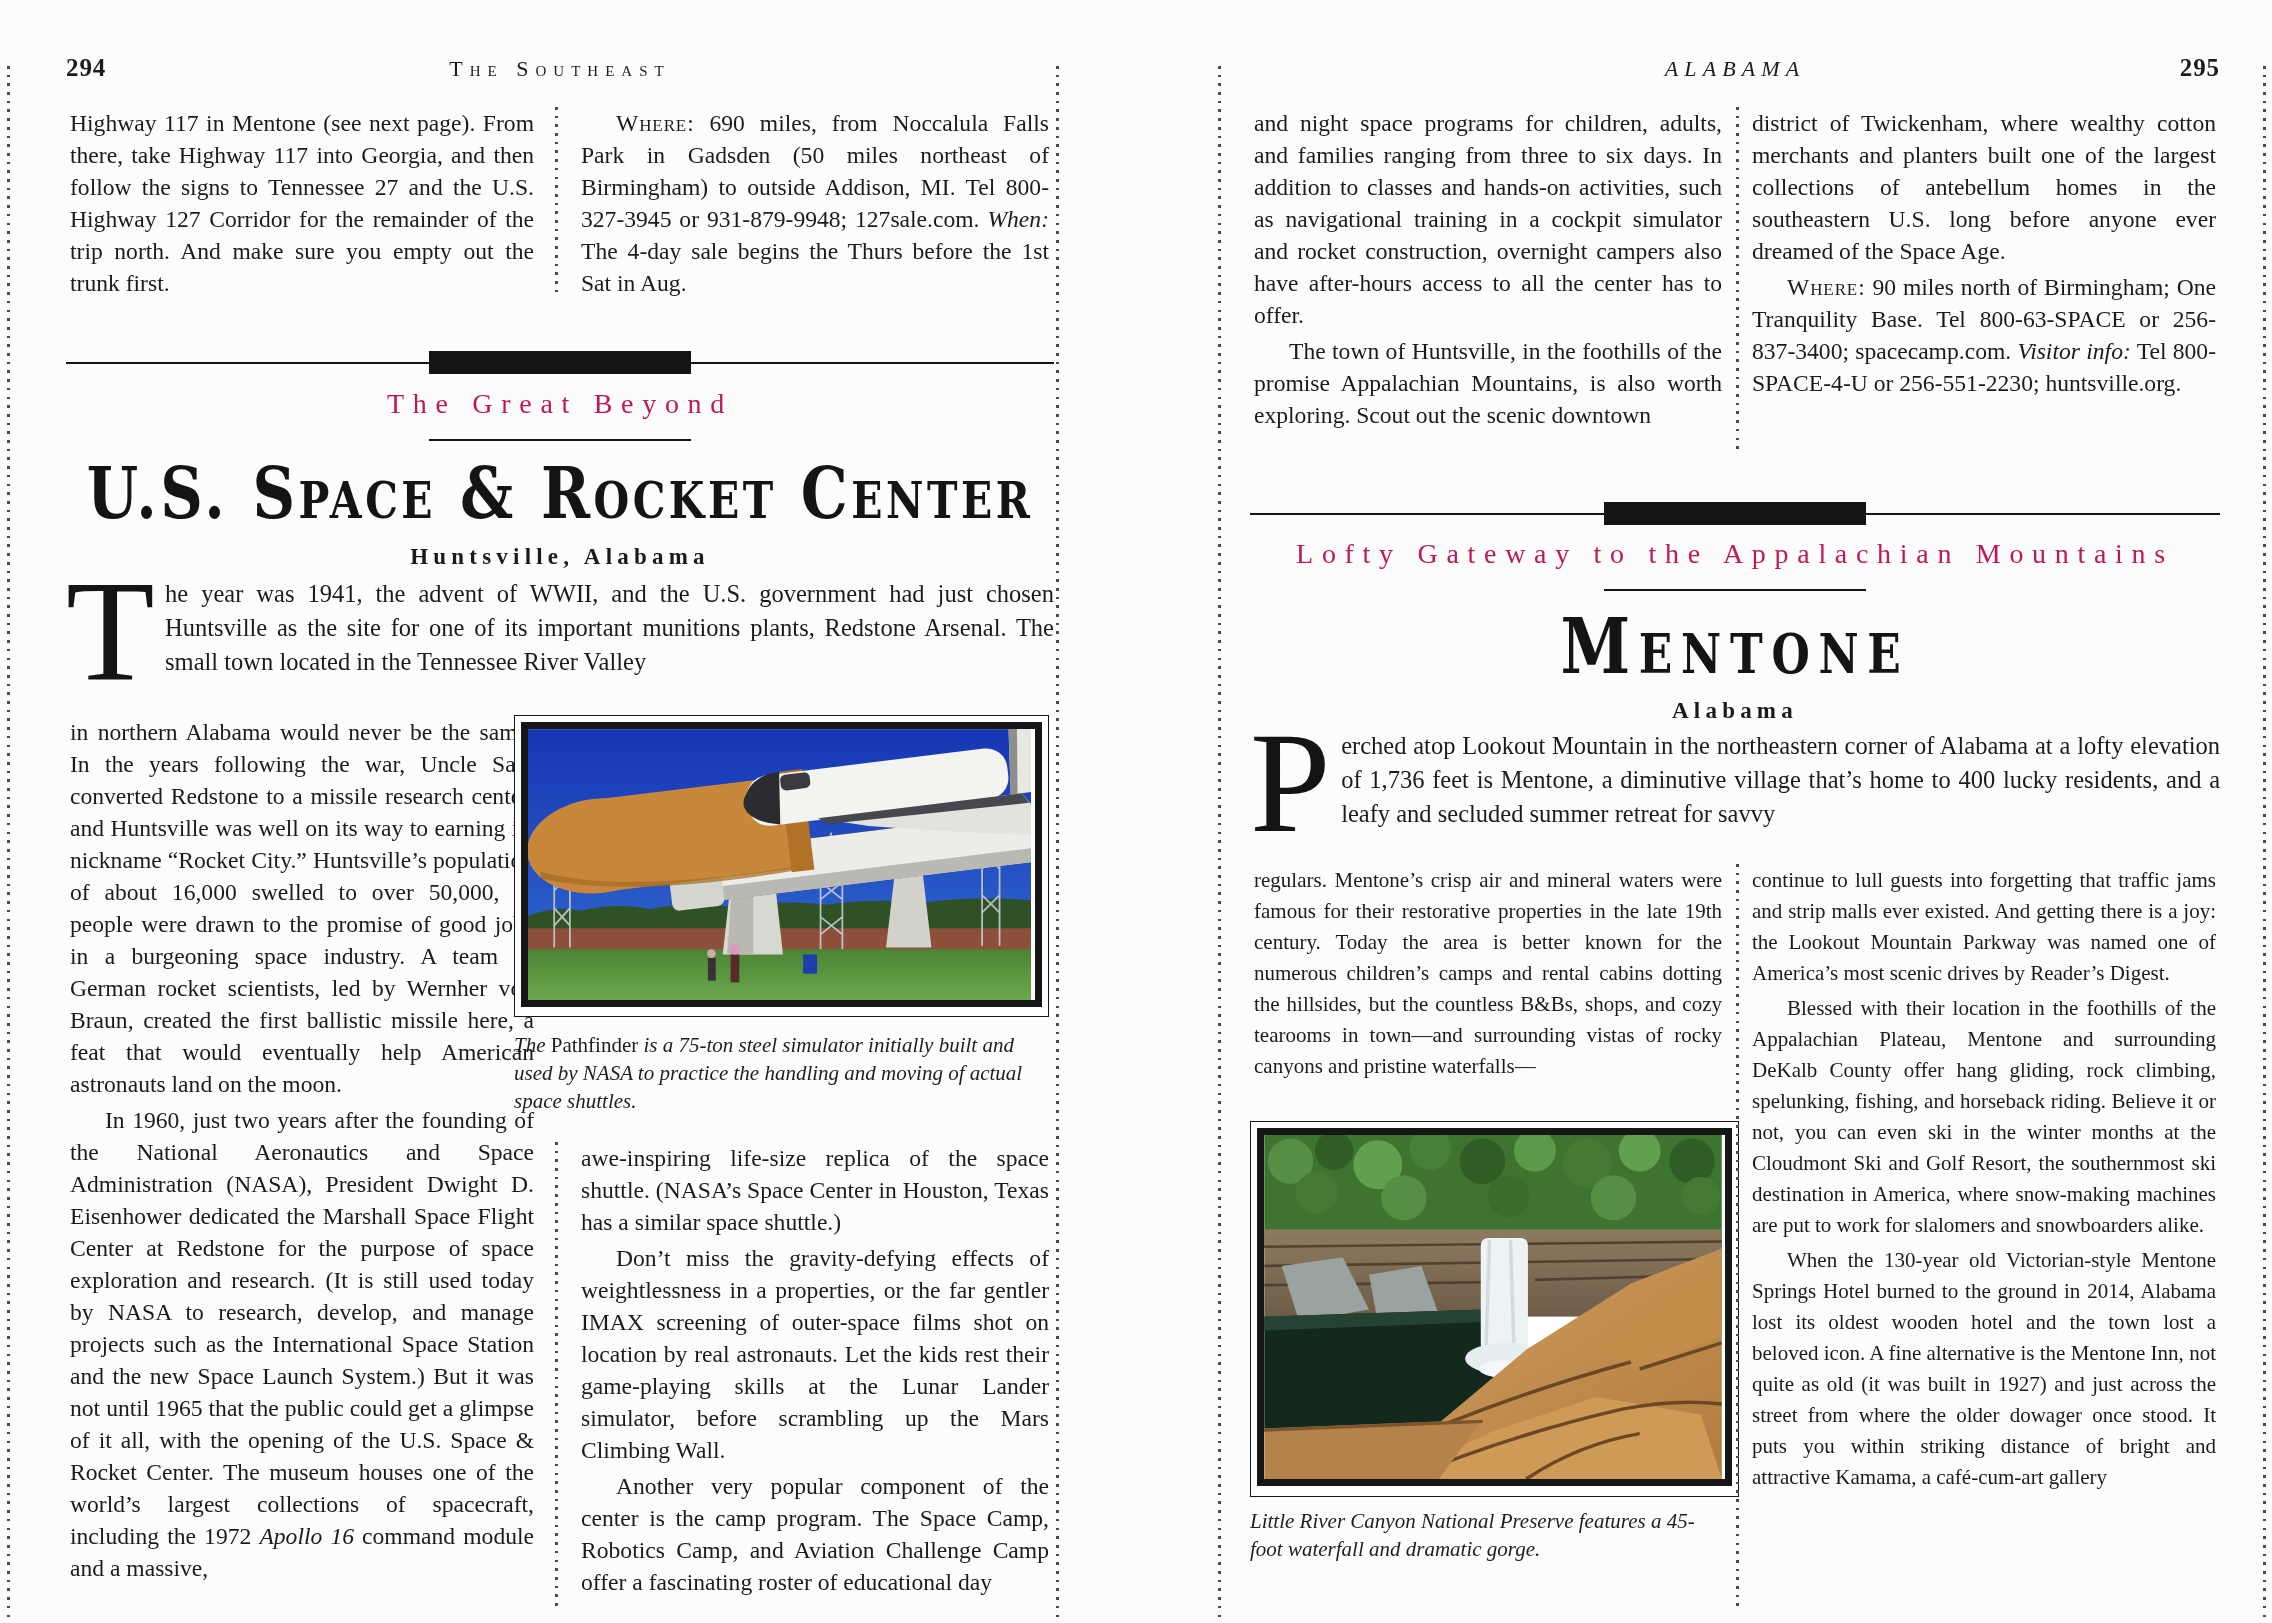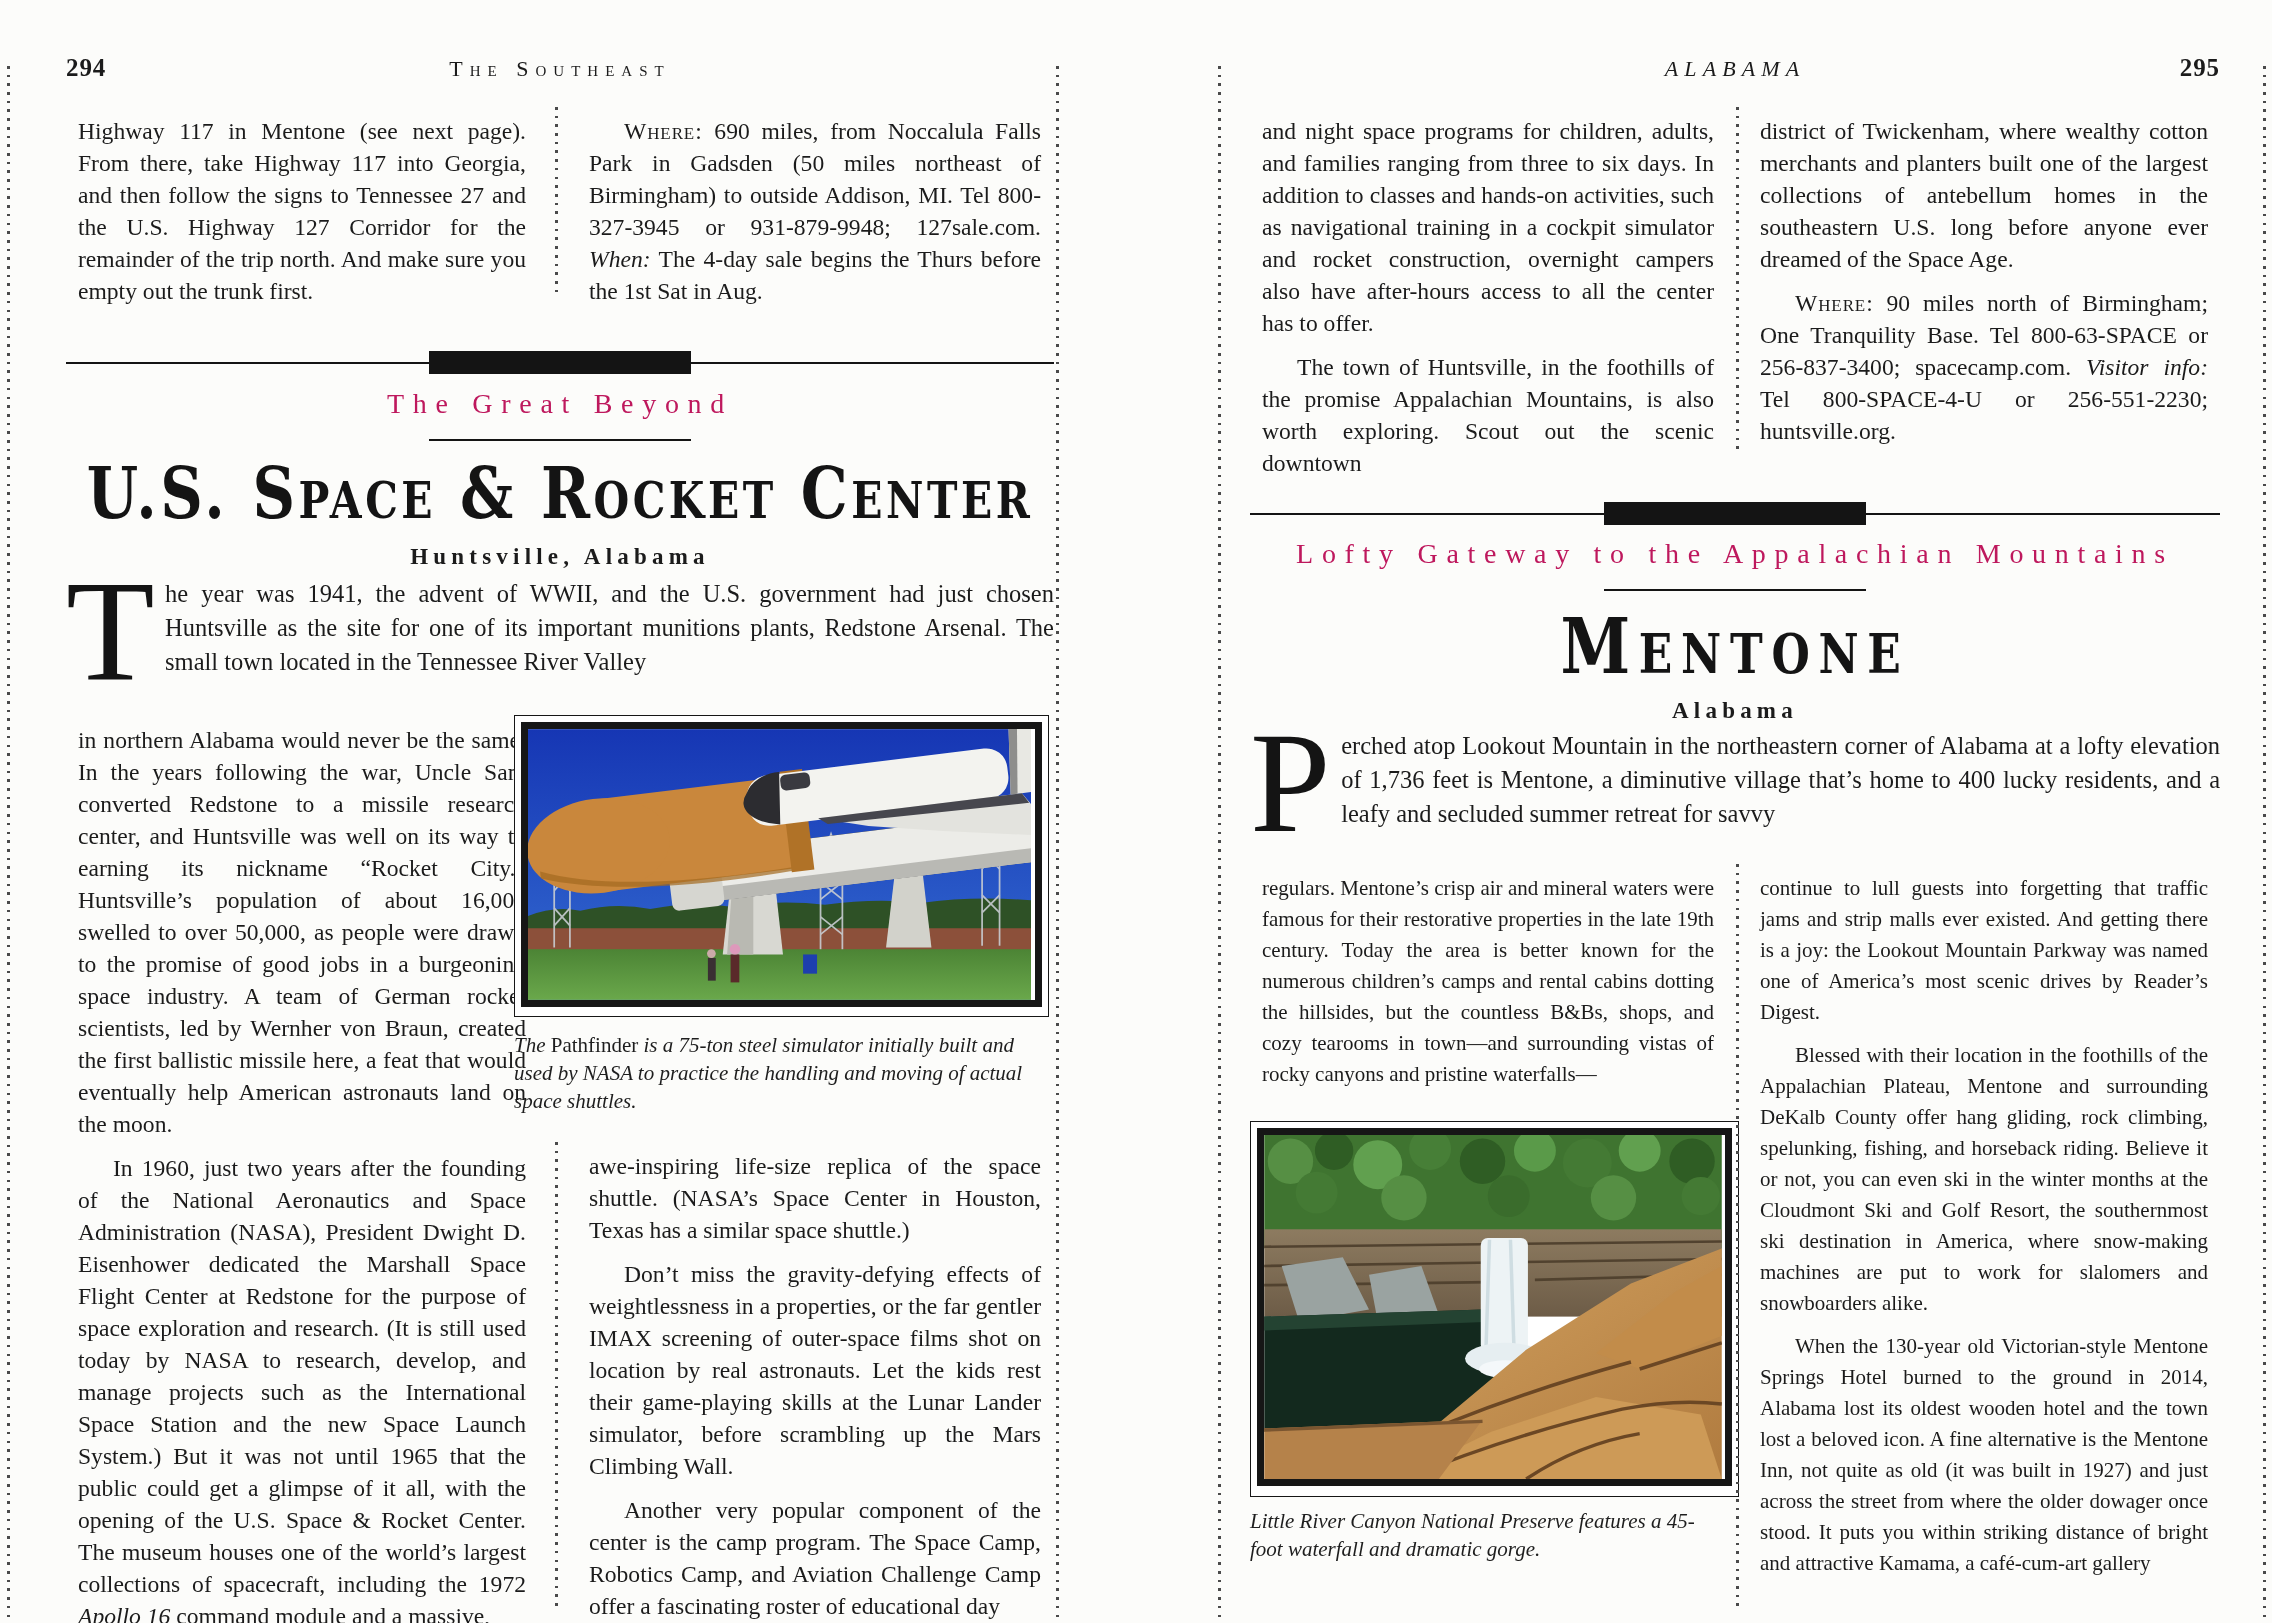--- a/index.html
+++ b/index.html
@@ -15,21 +15,21 @@
   }
   .page{position:absolute;top:0;height:1237px;}
   #page-294{left:66px;width:988px;}
   #page-295{left:1250px;width:970px;}
 
   .pagenum{position:absolute;font-weight:bold;font-size:25px;letter-spacing:0.9px;}
   .runhead{position:absolute;width:100%;text-align:center;font-size:22px;letter-spacing:7px;font-variant:small-caps;}
   .runhead.italic{font-style:italic;font-variant:normal;}
 
   .col{position:absolute;text-align:justify;font-size:23.6px;line-height:32px;}
-  .col p{margin:12px;}
+  .col p{margin:4px;}
   .col p.ind{text-indent:35px;}
   .tight{font-size:21px;line-height:31px;}
 
   .sc-label{font-weight:normal;font-variant:small-caps;letter-spacing:0.9px;}
   .it{font-style:italic;}
   .rm{font-style:normal;}
 
   .divider{position:absolute;left:0;right:0;height:23px;}
   .divider .dline{position:absolute;top:10.5px;left:0;right:0;border-top:2.6px solid #141414;}
   .divider .dbar{position:absolute;top:0;left:50%;transform:translateX(-50%);width:262px;height:23px;background:#141414;}

